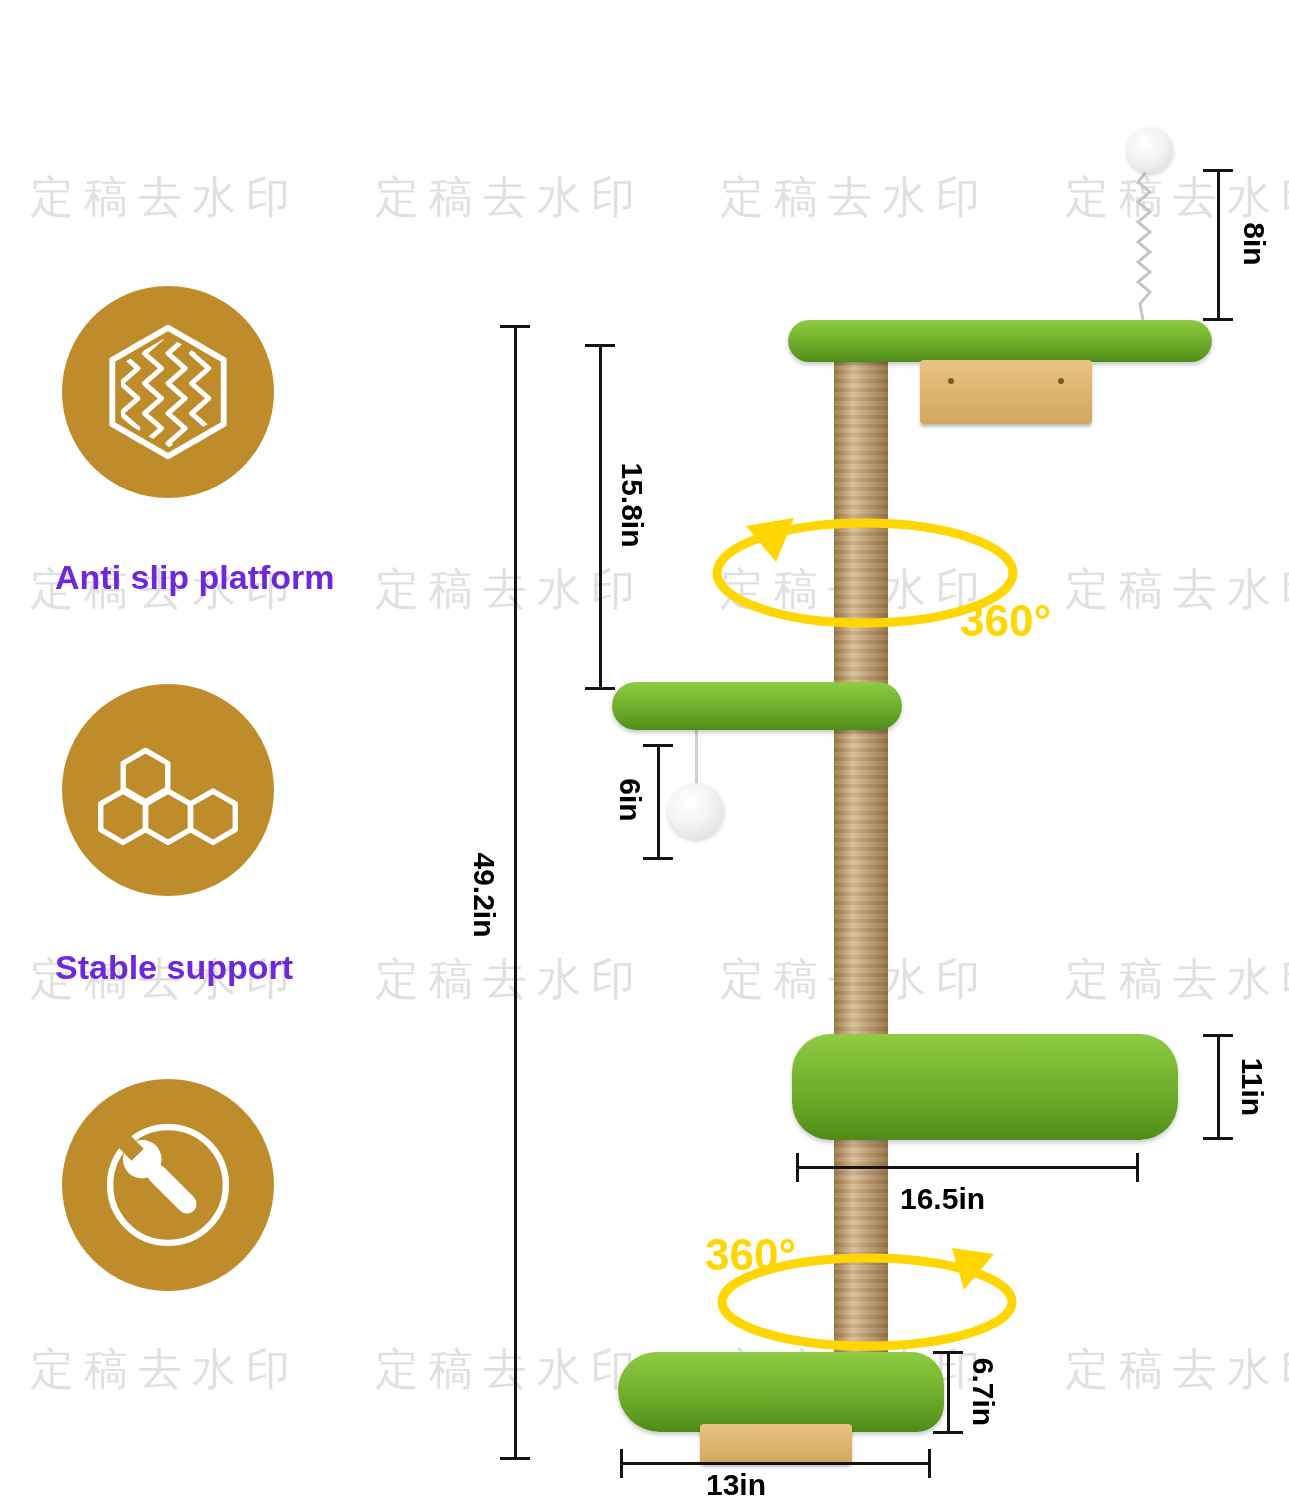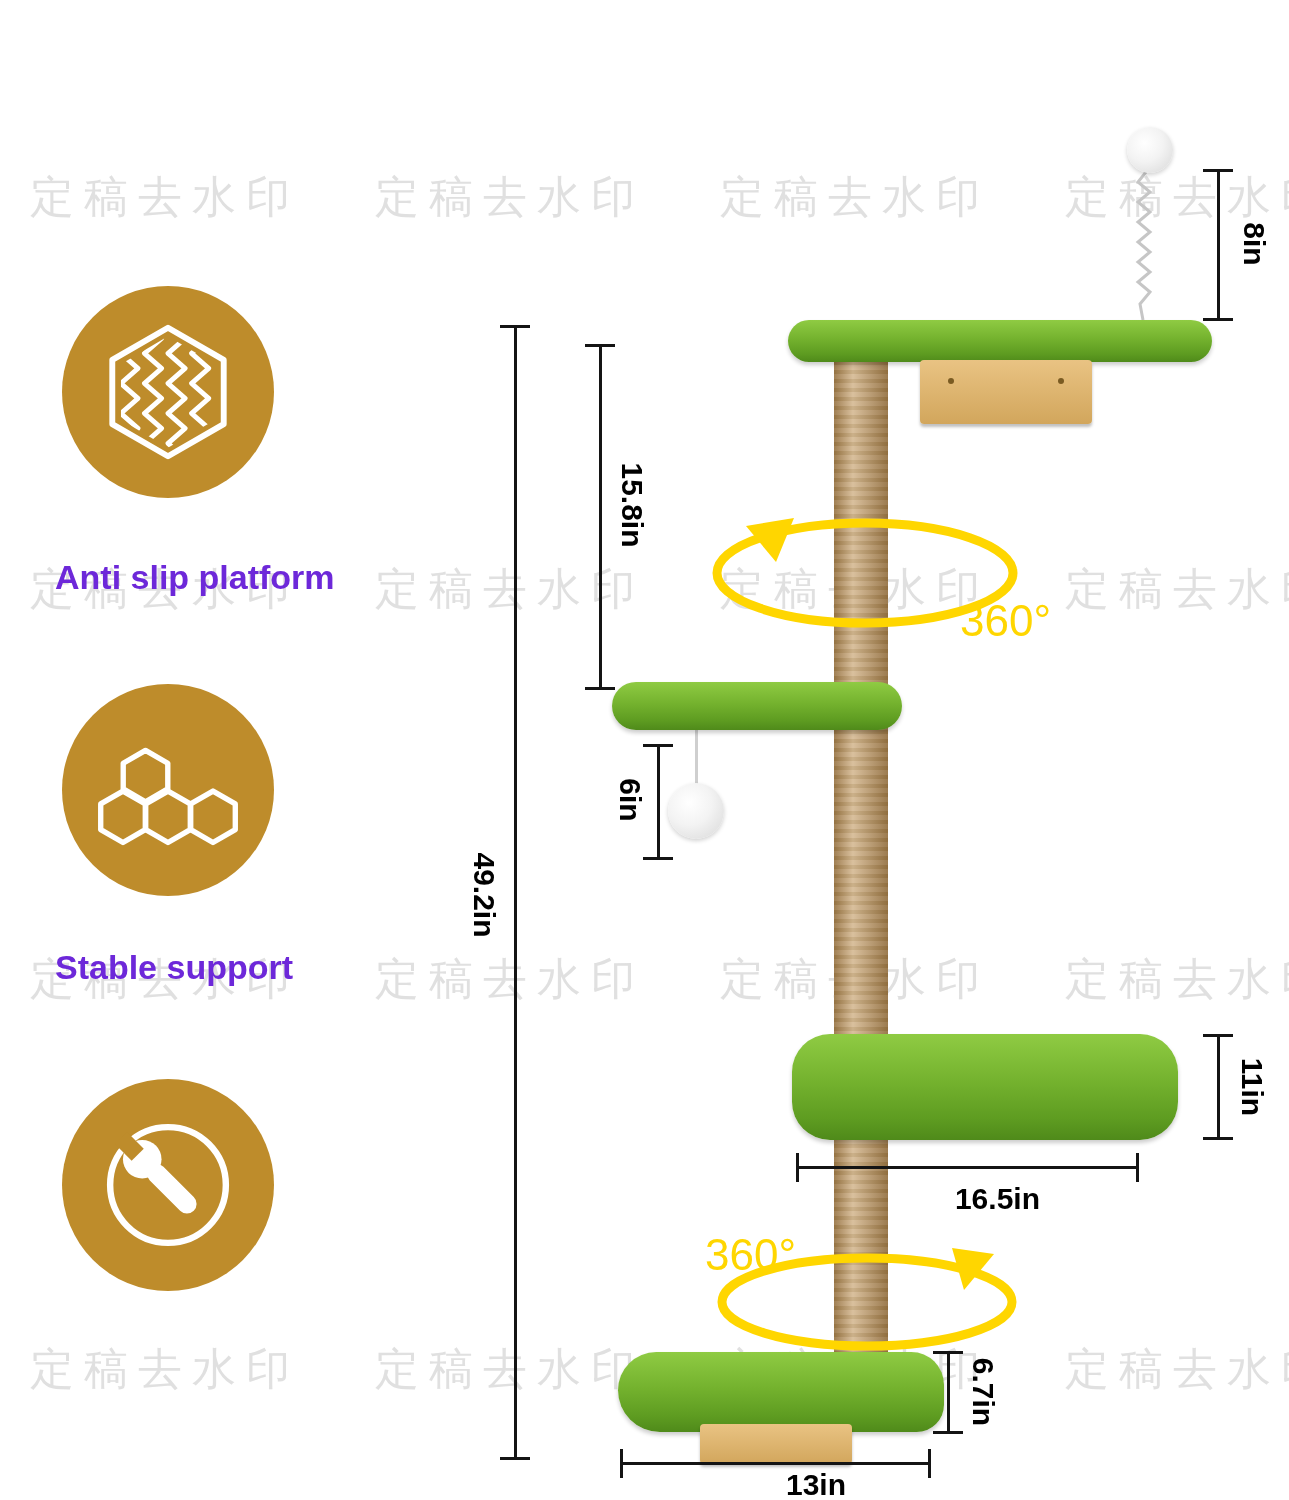--- a/index.html
+++ b/index.html
@@ -40,29 +40,29 @@
     box-shadow:0 3px 4px rgba(0,0,0,.2);}
   .wood{position:absolute;z-index:2;background:linear-gradient(180deg,#E9C383,#D2A65C);border-radius:4px;
     box-shadow:0 3px 3px rgba(0,0,0,.25);}
   .screw{position:absolute;width:6px;height:6px;border-radius:50%;background:#7A5B22;z-index:3;}
   .pom{position:absolute;border-radius:50%;z-index:2;
     background:radial-gradient(circle at 38% 35%, #ffffff 0%, #f3f3f3 45%, #d7d7d7 100%);
     box-shadow:0 2px 4px rgba(0,0,0,.18);}
   .string{position:absolute;width:3px;background:#CFCFCF;z-index:1;}
   .spring{position:absolute;z-index:1;}
   .arrow-svg{position:absolute;z-index:3;overflow:visible;}
-  .rot-label{position:absolute;z-index:4;color:var(--arrow_yellow);font-size:44px;font-weight:400;white-space:nowrap;}
+  .rot-label{position:absolute;z-index:4;color:var(--arrow_yellow);font-size:44px;font-weight:700;white-space:nowrap;}
   
   .vline{position:absolute;width:3px;background:#141414;z-index:4;}
   .hline{position:absolute;height:3px;background:#141414;z-index:4;}
   .capv{position:absolute;width:30px;height:3px;background:#141414;z-index:4;}
   .caph{position:absolute;width:3px;height:29px;background:#141414;z-index:4;}
   .vlabel{position:absolute;width:110px;height:34px;line-height:34px;text-align:center;
     font-size:30px;font-weight:700;color:#000;transform:rotate(90deg);z-index:4;white-space:nowrap;}
-  .hlabel{position:absolute;width:140px;text-align:right;font-size:30px;font-weight:700;color:#000;z-index:4;}
+  .hlabel{position:absolute;width:140px;text-align:left;font-size:30px;font-weight:700;color:#000;z-index:4;}
 </style>
 </head>
 <body>
 
 <div class="canvas">
 
   <span class="wm" style="left:30px;top:168px">定稿去水印</span>
   <span class="wm" style="left:375px;top:168px">定稿去水印</span>
   <span class="wm" style="left:720px;top:168px">定稿去水印</span>
   <span class="wm" style="left:1065px;top:168px">定稿去水印</span>

